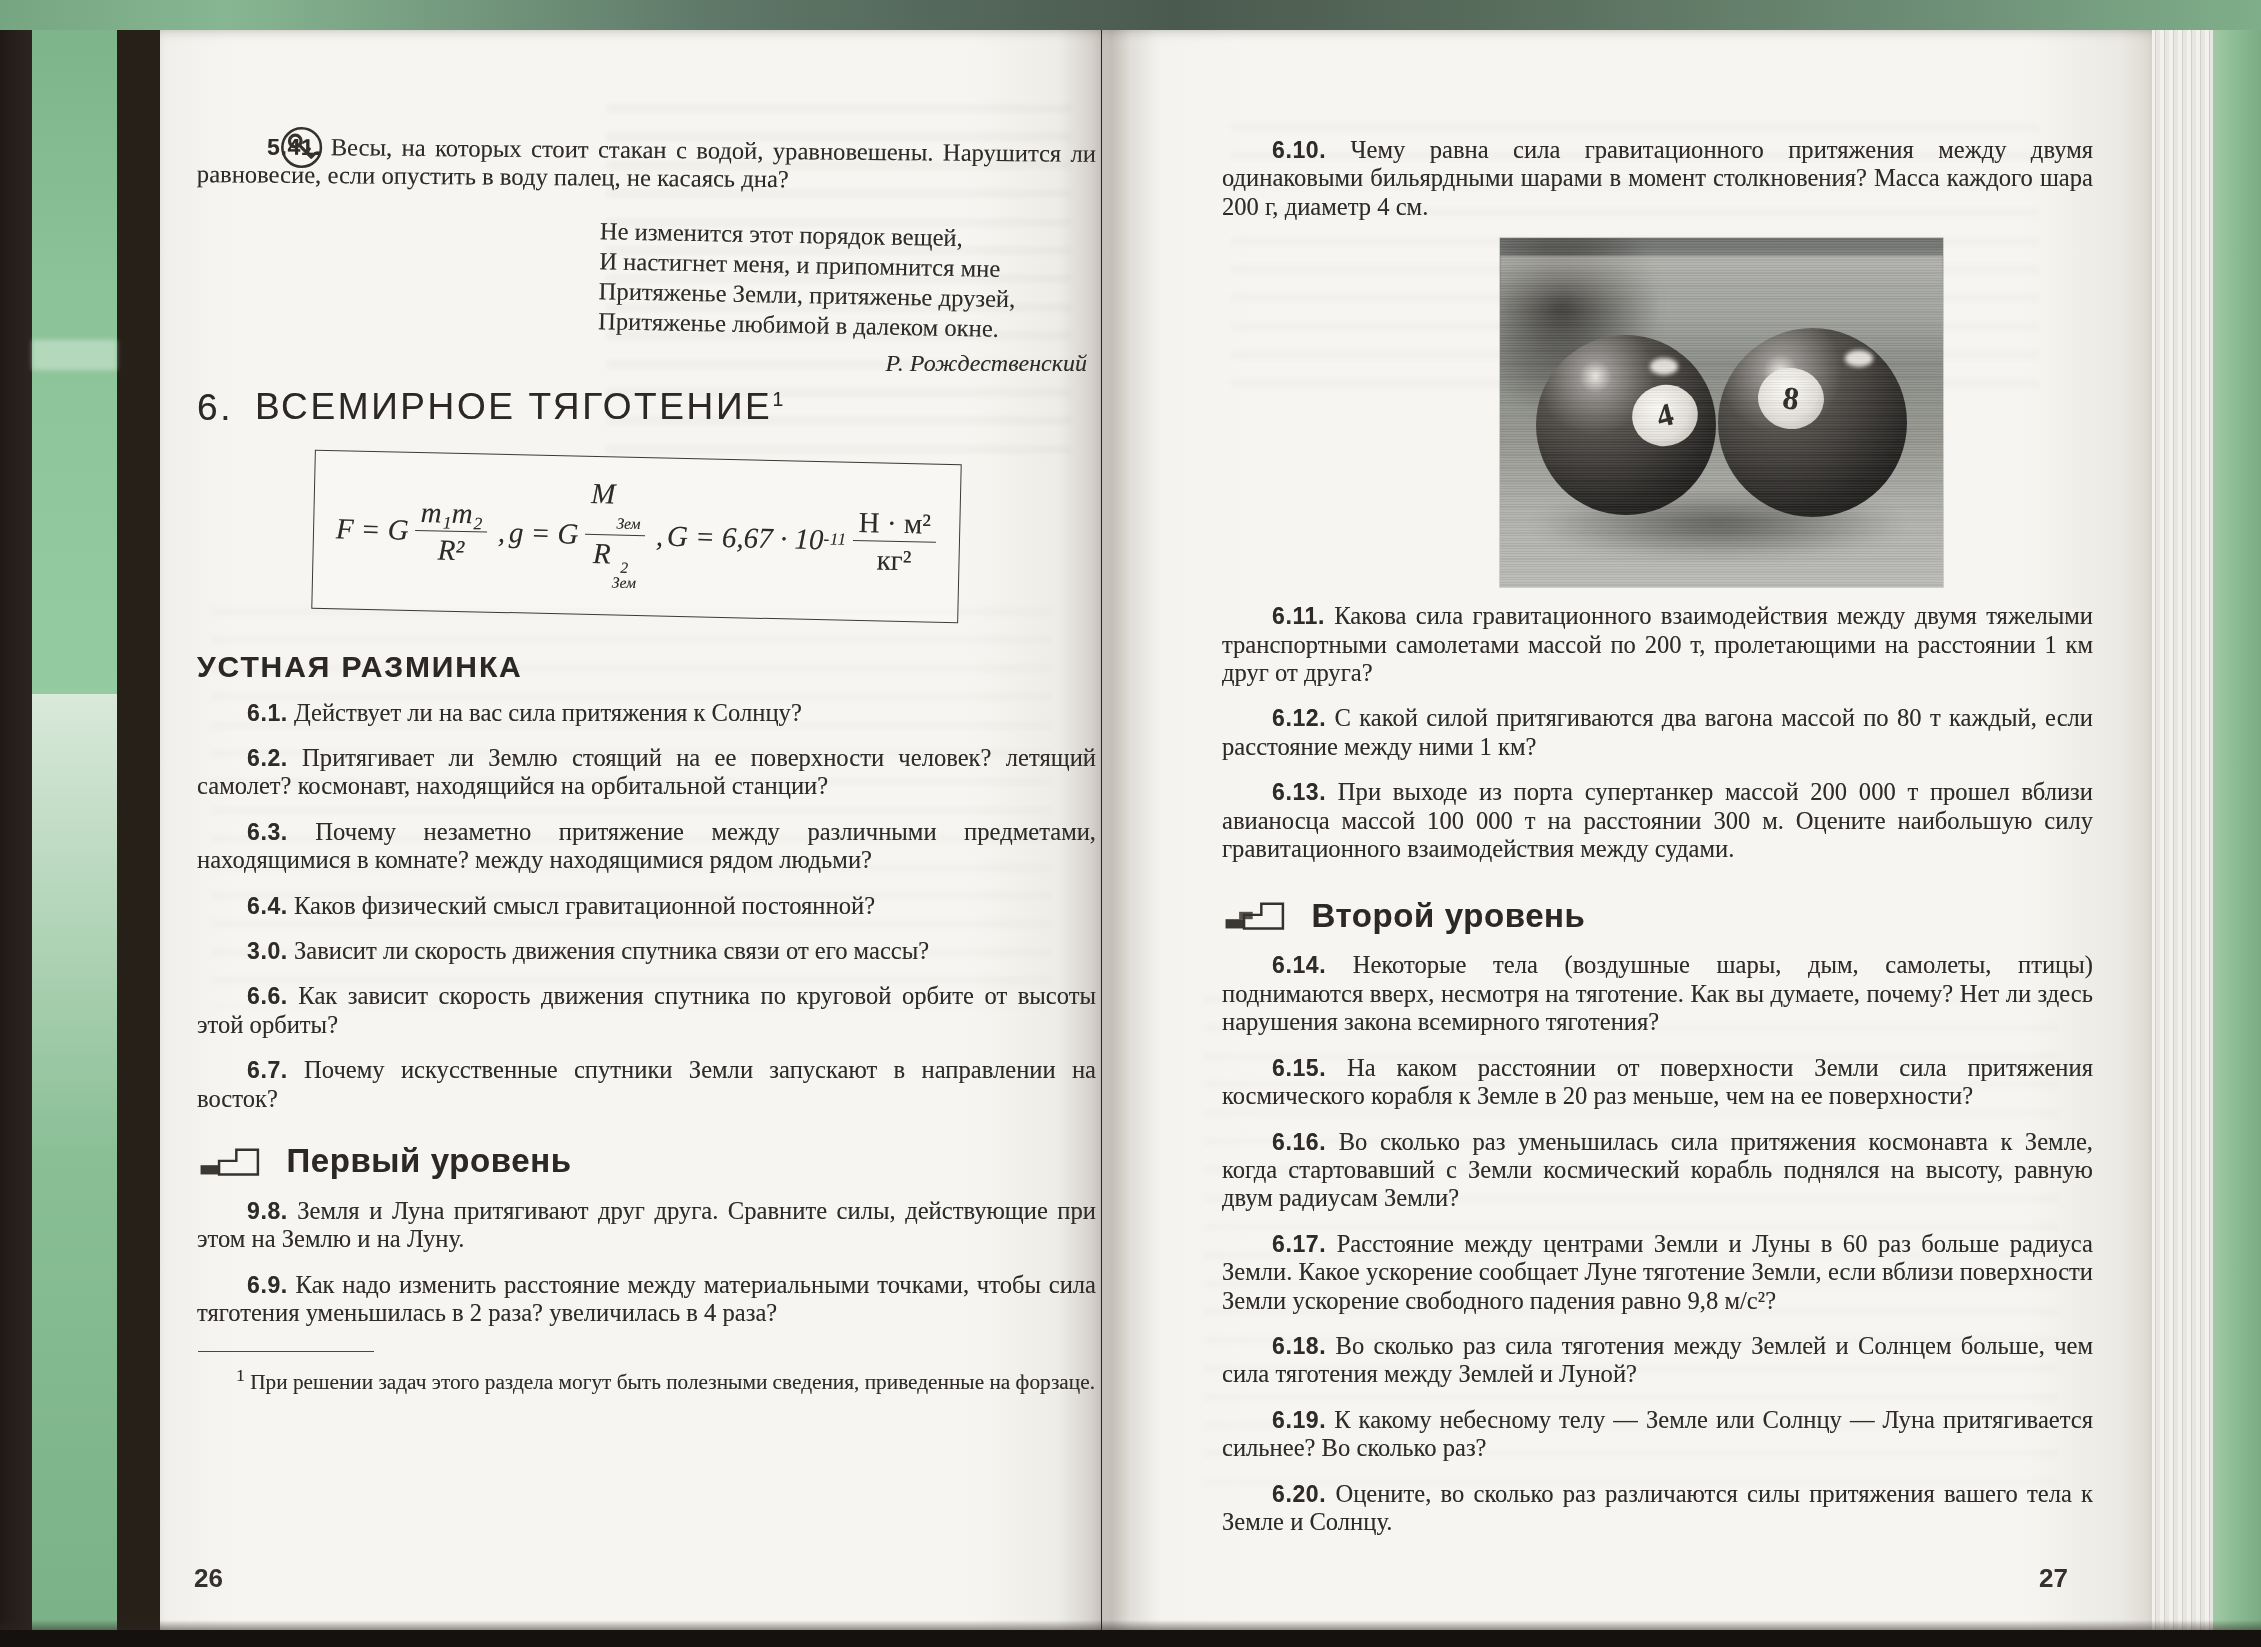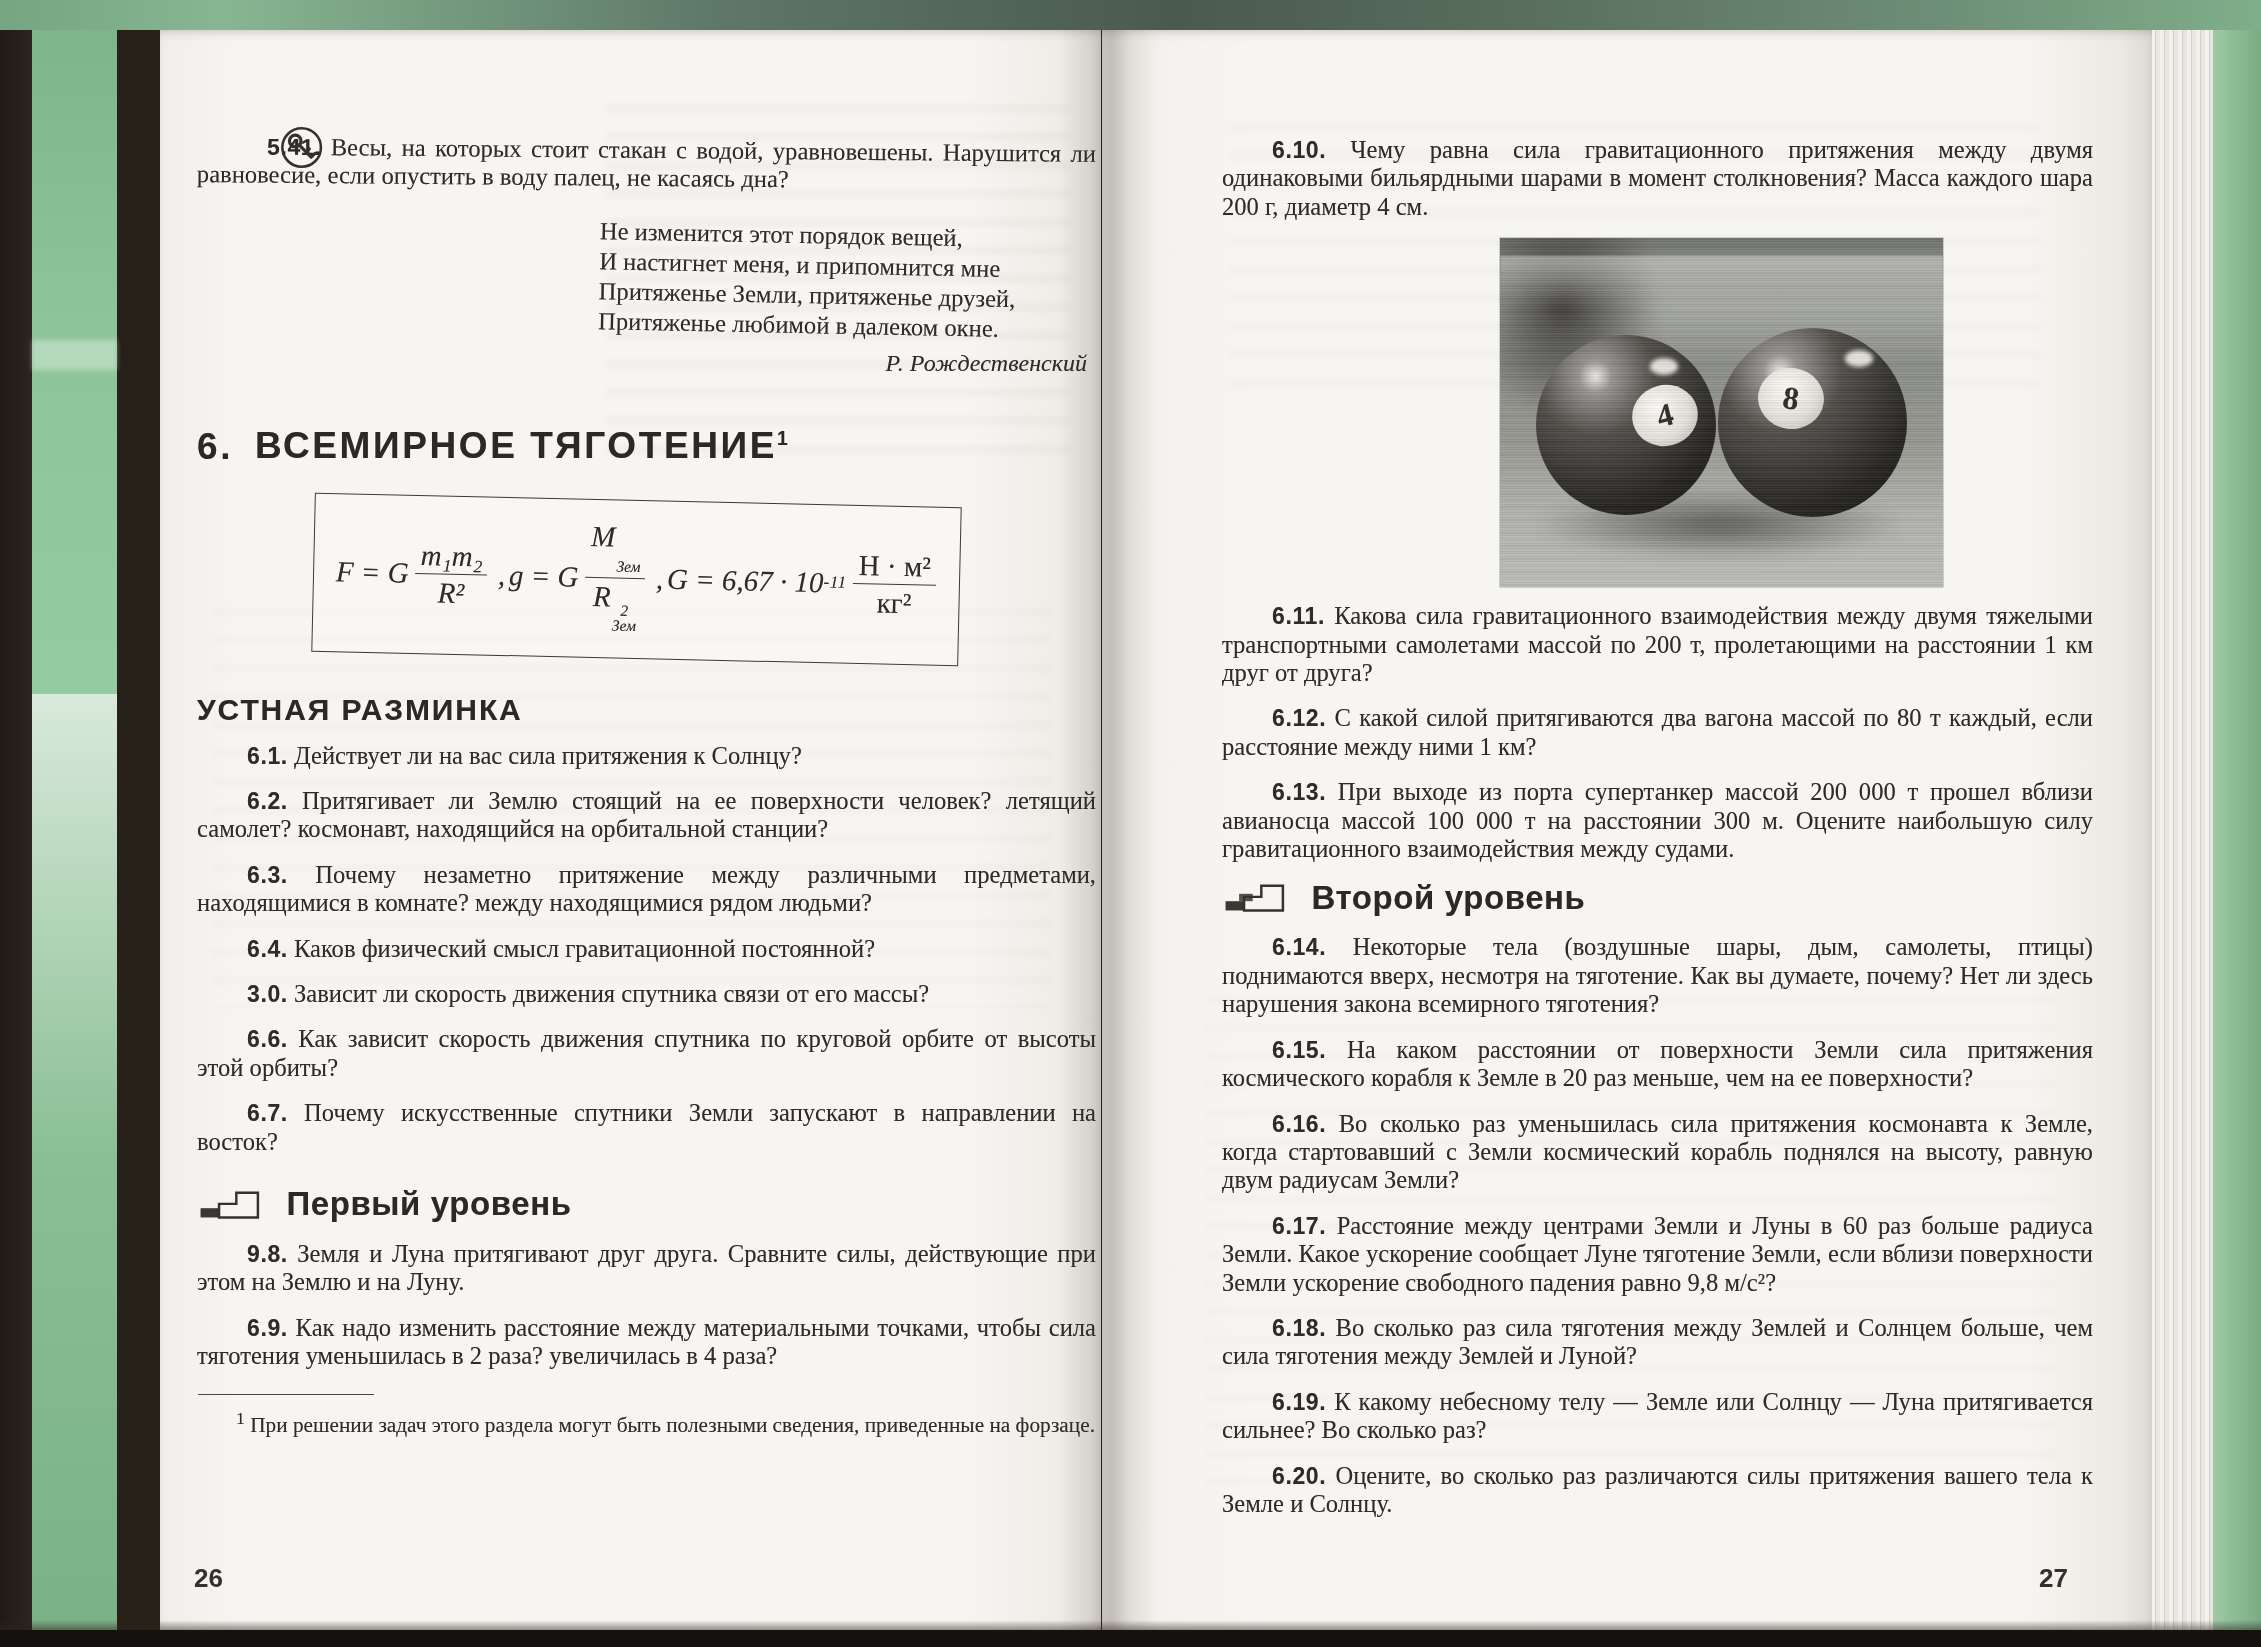--- a/index.html
+++ b/index.html
@@ -44,22 +44,22 @@
   .q{margin-top:17px;text-indent:50px;}
   .qn{font-family:"Liberation Sans",sans-serif;font-weight:700;font-size:23px;letter-spacing:0.6px;}
   .soft{text-shadow:0 0 0.6px rgba(66,60,52,.38);}
 
   .p541{position:relative;text-indent:70px;margin-top:0;transform:rotate(.5deg);}
   .key-badge{position:absolute;left:11.6px;top:-7.8px;width:45px;height:45px;}
 
   .poem{margin:28.4px 0 0 402px;text-indent:0;text-align:left;line-height:30px;transform:rotate(1.1deg);}
   .author{margin:7.8px 9px 0 0;text-align:right;font-style:italic;font-size:24px;}
 
-  .section-h{margin-top:35px;font-family:"Liberation Sans",sans-serif;font-weight:700;
-             font-size:37px;line-height:52px;letter-spacing:2.6px;color:#2b2825;text-align:left;text-indent:0;}
+  .section-h{font-family:"Liberation Sans",sans-serif;font-weight:400;
+             font-size:37px;line-height:44px;letter-spacing:2.6px;color:#2b2825;text-align:left;text-indent:0;}
   .section-h sup{font-size:19.4px;letter-spacing:0;}
   .section-num{margin-right:22px;}
 
   .fbox{margin:27px 0 0 116px;width:614px;border:1.9px solid #3c3935;padding:22px 13px 24.6px 18px;
         transform:rotate(1.3deg);font-style:italic;font-size:29px;
         display:flex;align-items:center;justify-content:center;white-space:nowrap;text-indent:0;text-align:center;
         background:rgba(255,255,255,.25);}
   .frac{display:inline-flex;flex-direction:column;align-items:center;margin:0 6.5px;vertical-align:middle;}
   .frac .num{display:block;padding:0 5.2px 3.9px;border-bottom:1.9px solid #3c3935;}
   .frac .den{display:block;padding-top:3.9px;}
@@ -233,21 +233,21 @@
           <span class="tag tag-r">
               <span>8</span>
             </span>
         </div>
       </div>
 
       <p class="q" style="margin-top:15px;"><b class="qn">6.11.</b> <span>Какова сила гравитационного взаимодействия между двумя тяжелыми транспортными самолетами массой по 200 т, пролетающими на расстоянии 1 км друг от друга?</span></p>
       <p class="q"><b class="qn">6.12.</b> <span>С какой силой притягиваются два вагона массой по 80 т каждый, если расстояние между ними 1 км?</span></p>
       <p class="q"><b class="qn">6.13.</b> <span>При выходе из порта супертанкер массой 200 000 т прошел вблизи авианосца массой 100 000 т на расстоянии 300 м. Оцените наибольшую силу гравитационного взаимодействия между судами.</span></p>
 
-      <div class="level" style="margin-top:16px;">
+      <div class="level" style="margin-top:34px;">
         <span class="stairs">
           <svg viewBox="0 0 110 60" width="70" height="37">
             <rect x="4" y="36" width="30" height="15" fill="#3b3834"></rect>
             <rect x="26" y="24" width="22" height="12" fill="#55514c"></rect>
             <path class="ink" d="M34 51 V29 H62 V11 H97 V51 Z" stroke-width="4"></path>
           </svg>
         </span>
         <span>Второй уровень</span>
       </div>
 

